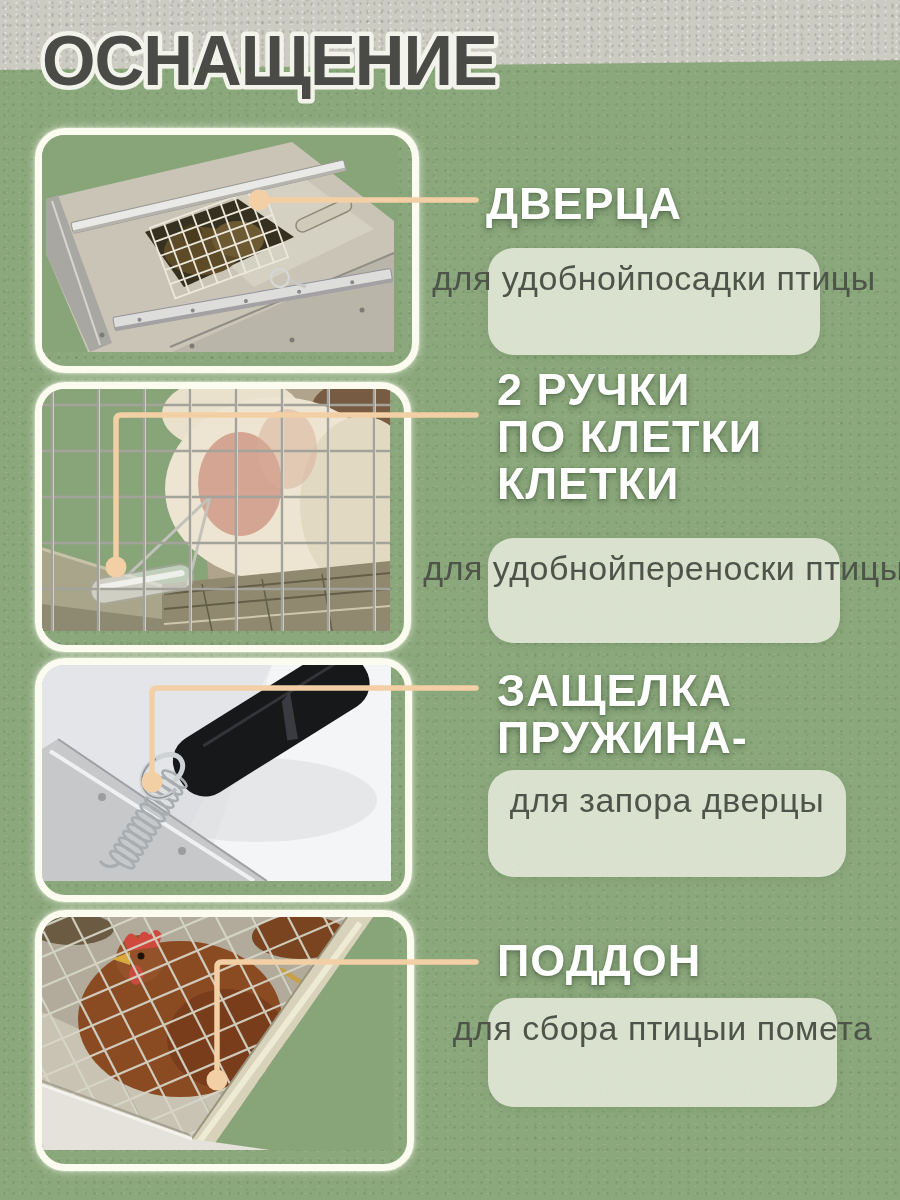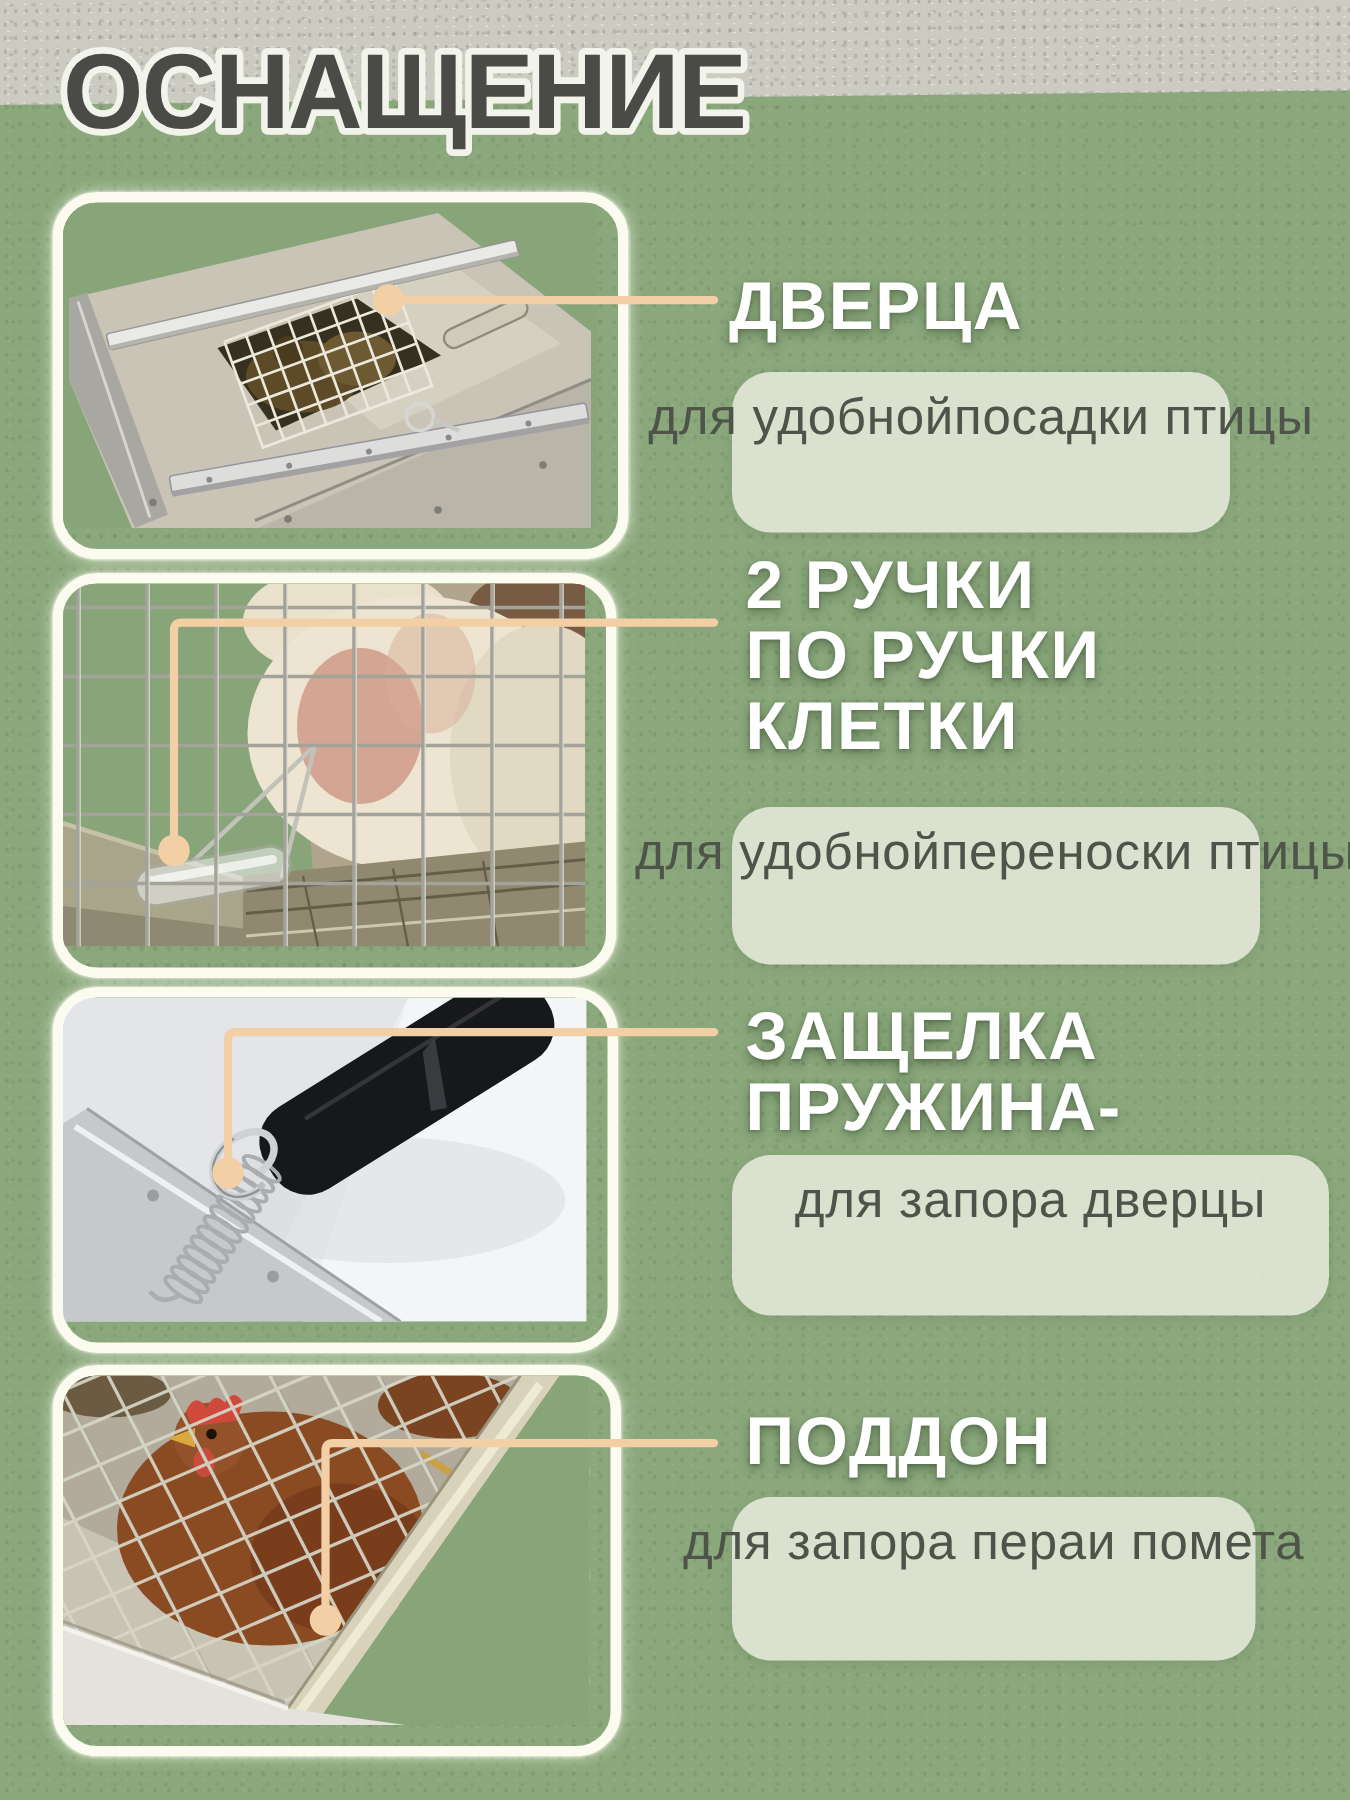--- a/index.html
+++ b/index.html
@@ -313,41 +313,41 @@
   <div class="feature-heading" style="left:486px;top:180px;">
     <span>ДВЕРЦА</span>
   </div>
   <div class="desc-box" style="left:488px;top:248px;width:332px;height:107px;">
     <span>для удобной</span>
     <span>посадки птицы</span>
   </div>
 
   <div class="feature-heading" style="left:497px;top:366px;">
     <span>2 РУЧКИ</span>
-    <span>ПО РУЧКИ</span>
+    <span>ПО КЛЕТКИ</span>
     <span>КЛЕТКИ</span>
   </div>
   <div class="desc-box" style="left:488px;top:538px;width:352px;height:105px;">
     <span>для удобной</span>
     <span>переноски птицы</span>
   </div>
 
   <div class="feature-heading" style="left:497px;top:667px;">
     <span>ЗАЩЕЛКА</span>
     <span>ПРУЖИНА-</span>
   </div>
-  <div class="desc-box" style="left:488px;top:770px;width:398px;height:107px;">
+  <div class="desc-box" style="left:488px;top:770px;width:358px;height:107px;">
     <span>для запора дверцы</span>
   </div>
 
   <div class="feature-heading" style="left:497px;top:937px;">
     <span>ПОДДОН</span>
   </div>
   <div class="desc-box" style="left:488px;top:998px;width:349px;height:109px;">
-    <span>для запора пера</span>
+    <span>для сбора птицы</span>
     <span>и помета</span>
   </div>
 
   <svg class="callout-layer" width="900" height="1200" viewBox="0 0 900 1200">
     <g stroke="#f2cfa4" stroke-width="5.5" fill="none" stroke-linecap="round" stroke-linejoin="round">
       <path d="M259,200 H476"></path>
       <path d="M116,567 V420 Q116,415 121,415 H476"></path>
       <path d="M152,782 V693 Q152,688 157,688 H476"></path>
       <path d="M217,1080 V967 Q217,962 222,962 H476"></path>
     </g>

